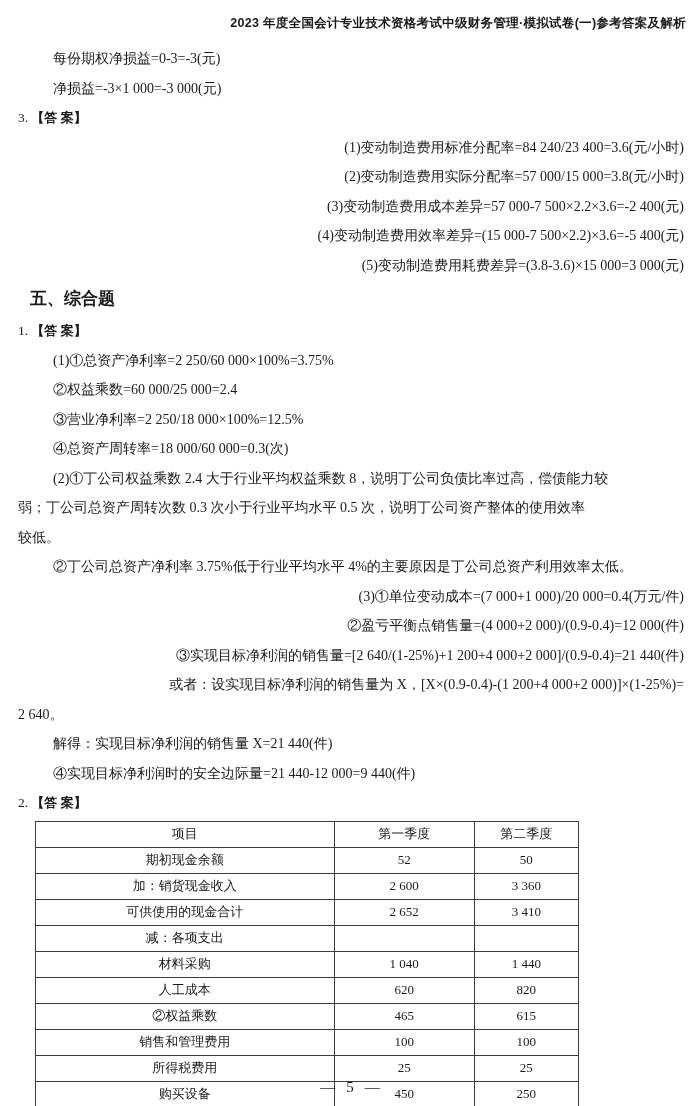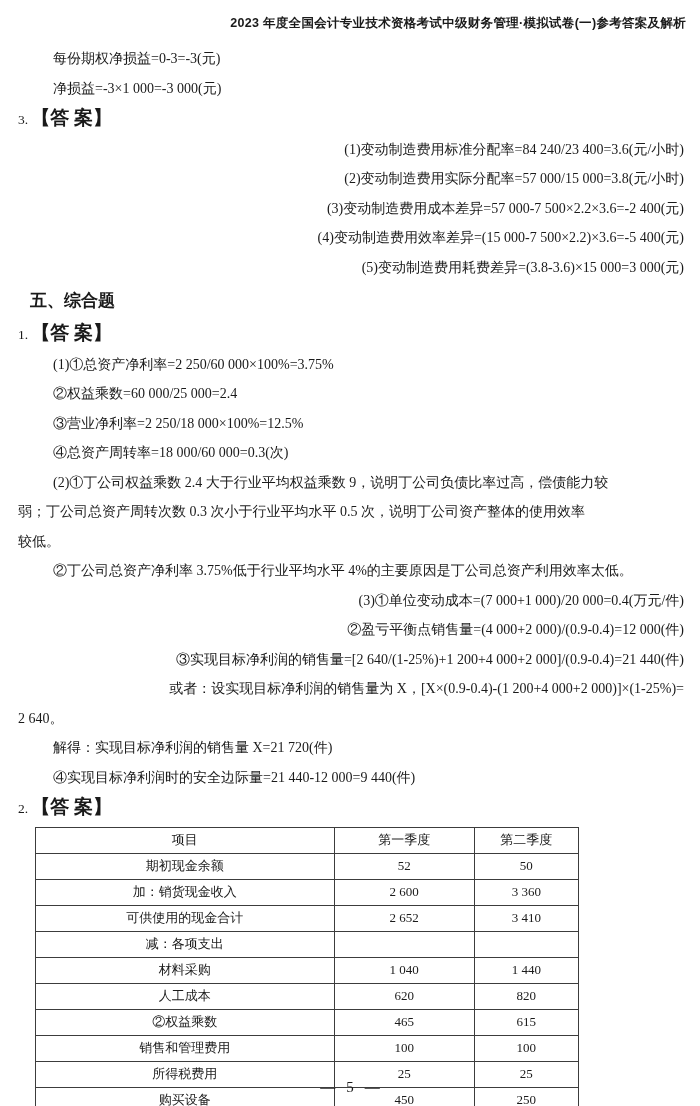--- a/index.html
+++ b/index.html
@@ -41,23 +41,23 @@
     font-weight: bold;
     margin: 9px 0 7px 16px;
     line-height: 24px;
   }
 
   .answer-head .ans-num {
     font-size: 13.5px;
     margin-right: 3px;
   }
   .answer-head .ans-label {
-    font-family: Liberation Serif, serif;
+    font-family: Liberation Sans, sans-serif;
     font-weight: bold;
-    font-size: 19px;
+    font-size: 13px;
   }
 
   table.budget {
     border-collapse: collapse;
     table-layout: fixed;
     width: 544px;
     margin: 5px 0 0 21px;
     font-size: 13px;
     border: 1.5px solid #3c3c3c;
   }
@@ -100,30 +100,30 @@
       <p class="ln ind1">(2)变动制造费用实际分配率=57 000/15 000=3.8(元/小时)</p>
       <p class="ln ind1">(3)变动制造费用成本差异=57 000-7 500×2.2×3.6=-2 400(元)</p>
       <p class="ln ind1">(4)变动制造费用效率差异=(15 000-7 500×2.2)×3.6=-5 400(元)</p>
       <p class="ln ind1">(5)变动制造费用耗费差异=(3.8-3.6)×15 000=3 000(元)</p>
       <h2 class="section-head">五、综合题</h2>
       <p class="ln answer-head"><span class="ans-num">1.</span><span class="ans-label">【答 案】</span></p>
       <p class="ln ind2">(1)①总资产净利率=2 250/60 000×100%=3.75%</p>
       <p class="ln ind2">②权益乘数=60 000/25 000=2.4</p>
       <p class="ln ind2">③营业净利率=2 250/18 000×100%=12.5%</p>
       <p class="ln ind2">④总资产周转率=18 000/60 000=0.3(次)</p>
-      <p class="ln ind2">(2)①丁公司权益乘数 2.4 大于行业平均权益乘数 9，说明丁公司负债比率过高，偿债能力较</p>
+      <p class="ln ind2">(2)①丁公司权益乘数 2.4 大于行业平均权益乘数 8，说明丁公司负债比率过高，偿债能力较</p>
       <p class="ln ind0">弱；丁公司总资产周转次数 0.3 次小于行业平均水平 0.5 次，说明丁公司资产整体的使用效率</p>
       <p class="ln ind0">较低。</p>
       <p class="ln ind2">②丁公司总资产净利率 3.75%低于行业平均水平 4%的主要原因是丁公司总资产利用效率太低。</p>
       <p class="ln ind1">(3)①单位变动成本=(7 000+1 000)/20 000=0.4(万元/件)</p>
       <p class="ln ind1">②盈亏平衡点销售量=(4 000+2 000)/(0.9-0.4)=12 000(件)</p>
       <p class="ln ind1">③实现目标净利润的销售量=[2 640/(1-25%)+1 200+4 000+2 000]/(0.9-0.4)=21 440(件)</p>
       <p class="ln ind1">或者：设实现目标净利润的销售量为 X，[X×(0.9-0.4)-(1 200+4 000+2 000)]×(1-25%)=</p>
       <p class="ln ind0">2 640。</p>
-      <p class="ln ind2">解得：实现目标净利润的销售量 X=21 720(件)</p>
+      <p class="ln ind2">解得：实现目标净利润的销售量 X=21 440(件)</p>
       <p class="ln ind2">④实现目标净利润时的安全边际量=21 440-12 000=9 440(件)</p>
       <p class="ln answer-head"><span class="ans-num">2.</span><span class="ans-label">【答 案】</span></p>
     </div>
 
   <table class="budget">
     <colgroup>
       <col class="c1">
         <col class="c2">
         <col class="c3">
     </colgroup>

